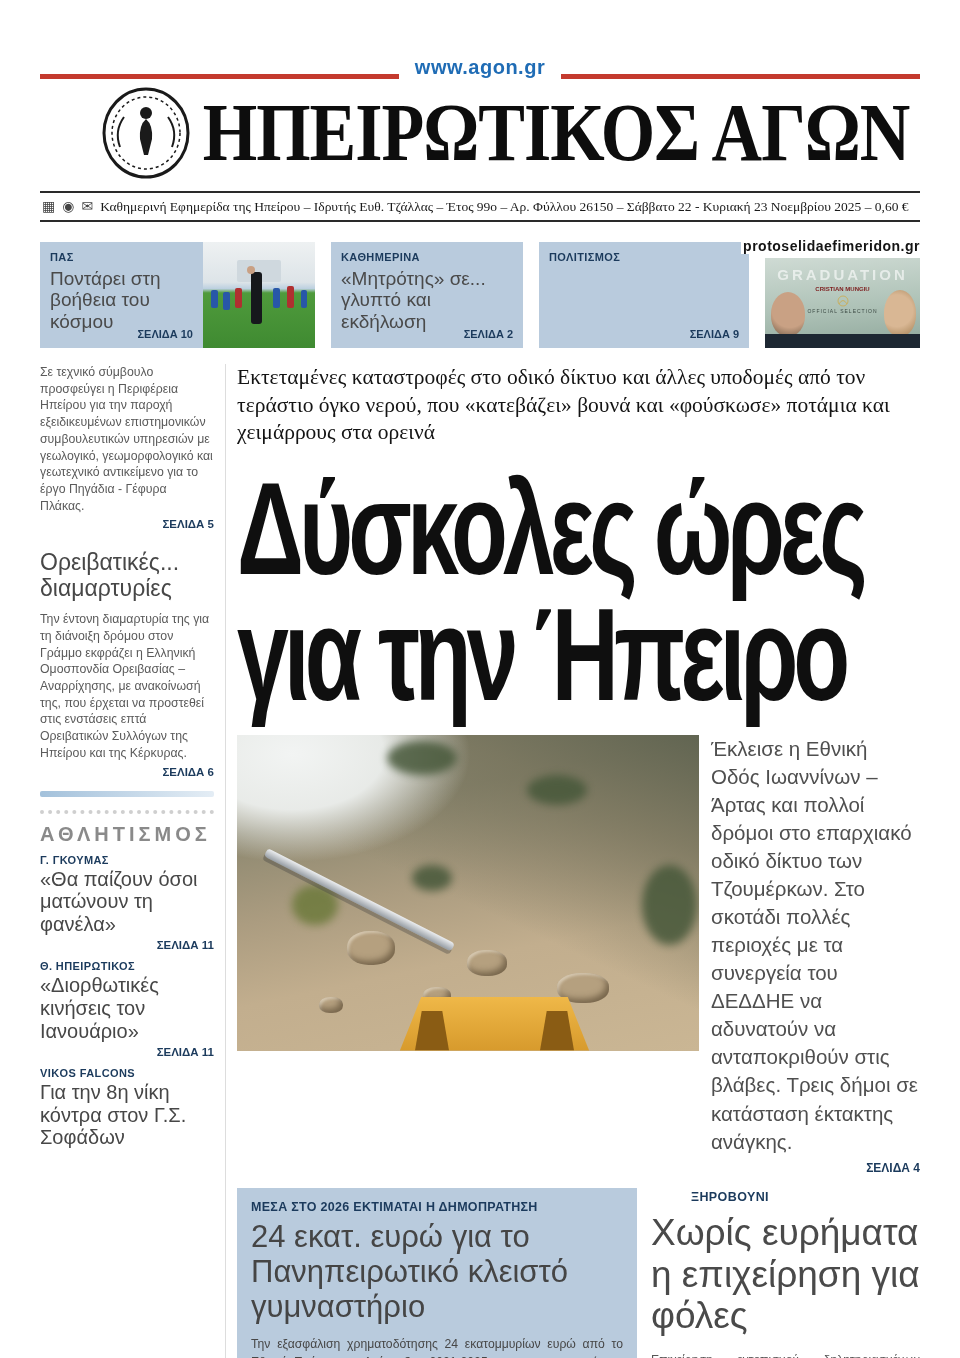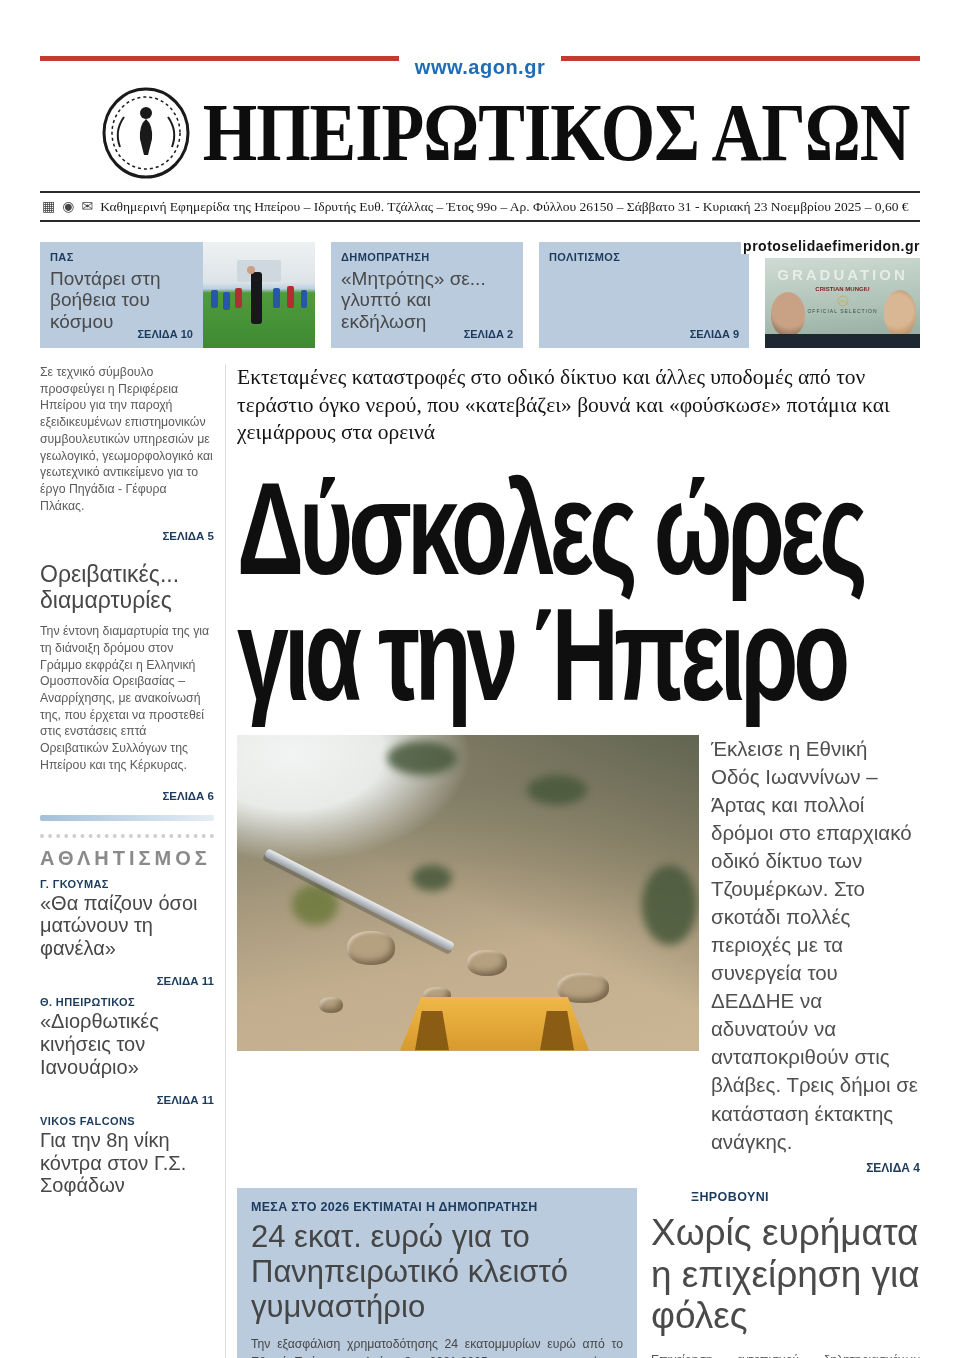--- a/index.html
+++ b/index.html
@@ -5,21 +5,21 @@
   * { margin:0; padding:0; box-sizing:border-box; }
   html,body { background:#e8e8e8; }
   .page {
     width:960px; height:1358px; margin:0 auto; background:#fff;
     position:relative; overflow:hidden;
     font-family:"Liberation Sans", sans-serif; color:#333;
   }
   .inner { width:880px; margin:0 auto; }
 
   
-  .top-strip { padding-top:56px; display:flex; align-items:flex-start; gap:16px; }
+  .top-strip { padding-top:56px; display:flex; align-items:flex-end; gap:16px; }
   .red-line { flex:1; height:5px; background:#c43a2e; }
   .site-url { color:#1f6cb5; font-weight:bold; font-size:20px; letter-spacing:.5px; }
 
   
   .masthead { display:flex; align-items:center; margin-top:8px; }
   .logo { width:92px; height:92px; flex:0 0 auto; margin-left:60px; }
   .masthead-title {
     flex:1; text-align:center; font-family:"Liberation Serif", serif;
     font-weight:700; font-size:70px; letter-spacing:-1px; color:#0d0d0d;
     transform:scaleY(1.18); transform-origin:center; white-space:nowrap;
@@ -64,21 +64,21 @@
   .face { position:absolute; border-radius:50% 50% 45% 45%; }
   .poster-strip { position:absolute; left:0; right:0; bottom:0; height:14px; background:#1d2732; }
 
   
   .main { margin-top:16px; display:flex; }
   .left-col { width:186px; padding-right:11px; border-right:1px solid #ddd; }
   .center { flex:1; padding-left:11px; }
 
   .lc-title { font-size:23px; font-weight:400; color:#474747; line-height:1.1; margin-bottom:10px; }
   .lc-body { font-size:12.3px; color:#5a5a5a; line-height:1.36; }
-  .page-ref { text-align:right; font-size:11.5px; font-weight:bold; color:#1b3a5c; margin-top:16px; }
+  .page-ref { text-align:right; font-size:11.5px; font-weight:bold; color:#1b3a5c; margin-top:4px; }
   .blue-bar { height:6px; background:linear-gradient(90deg,#a3c1db,#e4edf5); margin:13px 0; border-radius:2px; }
   .sec-head { font-size:20px; font-weight:bold; letter-spacing:4px; color:#5d5d5d; margin:4px 0 8px; }
   .sec-head.sports { color:#8a8a8a; }
   .dotted-div { border-top:4px dotted #cfcfcf; margin:11px 0 9px; }
   .sp-item { margin-bottom:9px; }
   .sp-title { font-size:20px; color:#474747; line-height:1.13; margin-top:2px; }
 
   
   .standfirst { font-family:"Liberation Serif", serif; font-size:21.5px; color:#141414;
     line-height:1.28; max-width:660px; }
@@ -144,21 +144,21 @@
           <path d="M72 60 q6-16 -4-30" fill="none" stroke="#1a1a1a" stroke-width="2"></path>
         </svg>
       </span>
       <div class="masthead-title">ΗΠΕΙΡΩΤΙΚΟΣ ΑΓΩΝ</div>
     </div>
 
     <div class="dateline">
       <span class="dl-icon">▦</span>
       <span class="dl-icon">◉</span>
       <span class="dl-icon">✉</span>
-      <span>Καθημερινή Εφημερίδα της Ηπείρου – Ιδρυτής Ευθ. Τζάλλας – Έτος 99ο – Αρ. Φύλλου 26150 – Σάββατο 31 - Κυριακή 23 Νοεμβρίου 2025 – 0,60 €</span>
+      <span>Καθημερινή Εφημερίδα της Ηπείρου – Ιδρυτής Ευθ. Τζάλλας – Έτος 99ο – Αρ. Φύλλου 26150 – Σάββατο 22 - Κυριακή 23 Νοεμβρίου 2025 – 0,60 €</span>
     </div>
 
     <div class="teasers">
 
       <div class="tbox teaser1">
         <div class="txt">
           <div class="kicker">ΠΑΣ</div>
           <div class="t-title">Ποντάρει στη βοήθεια του κόσμου</div>
           <div class="t-page">ΣΕΛΙΔΑ 10</div>
         </div>
@@ -170,21 +170,21 @@
           <div class="fig" style="left:70px;top:46px;width:7px;height:20px;background:#2857a8;"></div>
           <div class="fig" style="left:84px;top:44px;width:7px;height:22px;background:#b03030;"></div>
           <div class="fig" style="left:98px;top:48px;width:6px;height:18px;background:#2857a8;"></div>
           <div class="fig" style="left:48px;top:30px;width:11px;height:52px;background:#16181c;border-radius:3px;"></div>
           <div class="fig" style="left:44px;top:24px;width:8px;height:8px;background:#c9a084;border-radius:50%;"></div>
         </div>
       </div>
 
       <div class="tbox teaser2">
         <div class="txt">
-          <div class="kicker">ΔΗΜΟΠΡΑΤΗΣΗ</div>
+          <div class="kicker">ΚΑΘΗΜΕΡΙΝΑ</div>
           <div class="t-title">«Μητρότης» σε... γλυπτό και εκδήλωση</div>
           <div class="t-page">ΣΕΛΙΔΑ 2</div>
         </div>
       </div>
 
       <div class="tbox teaser3">
         <div class="txt">
           <div class="kicker">ΠΟΛΙΤΙΣΜΟΣ</div>
           <div class="t-page">ΣΕΛΙΔΑ 9</div>
         </div>

